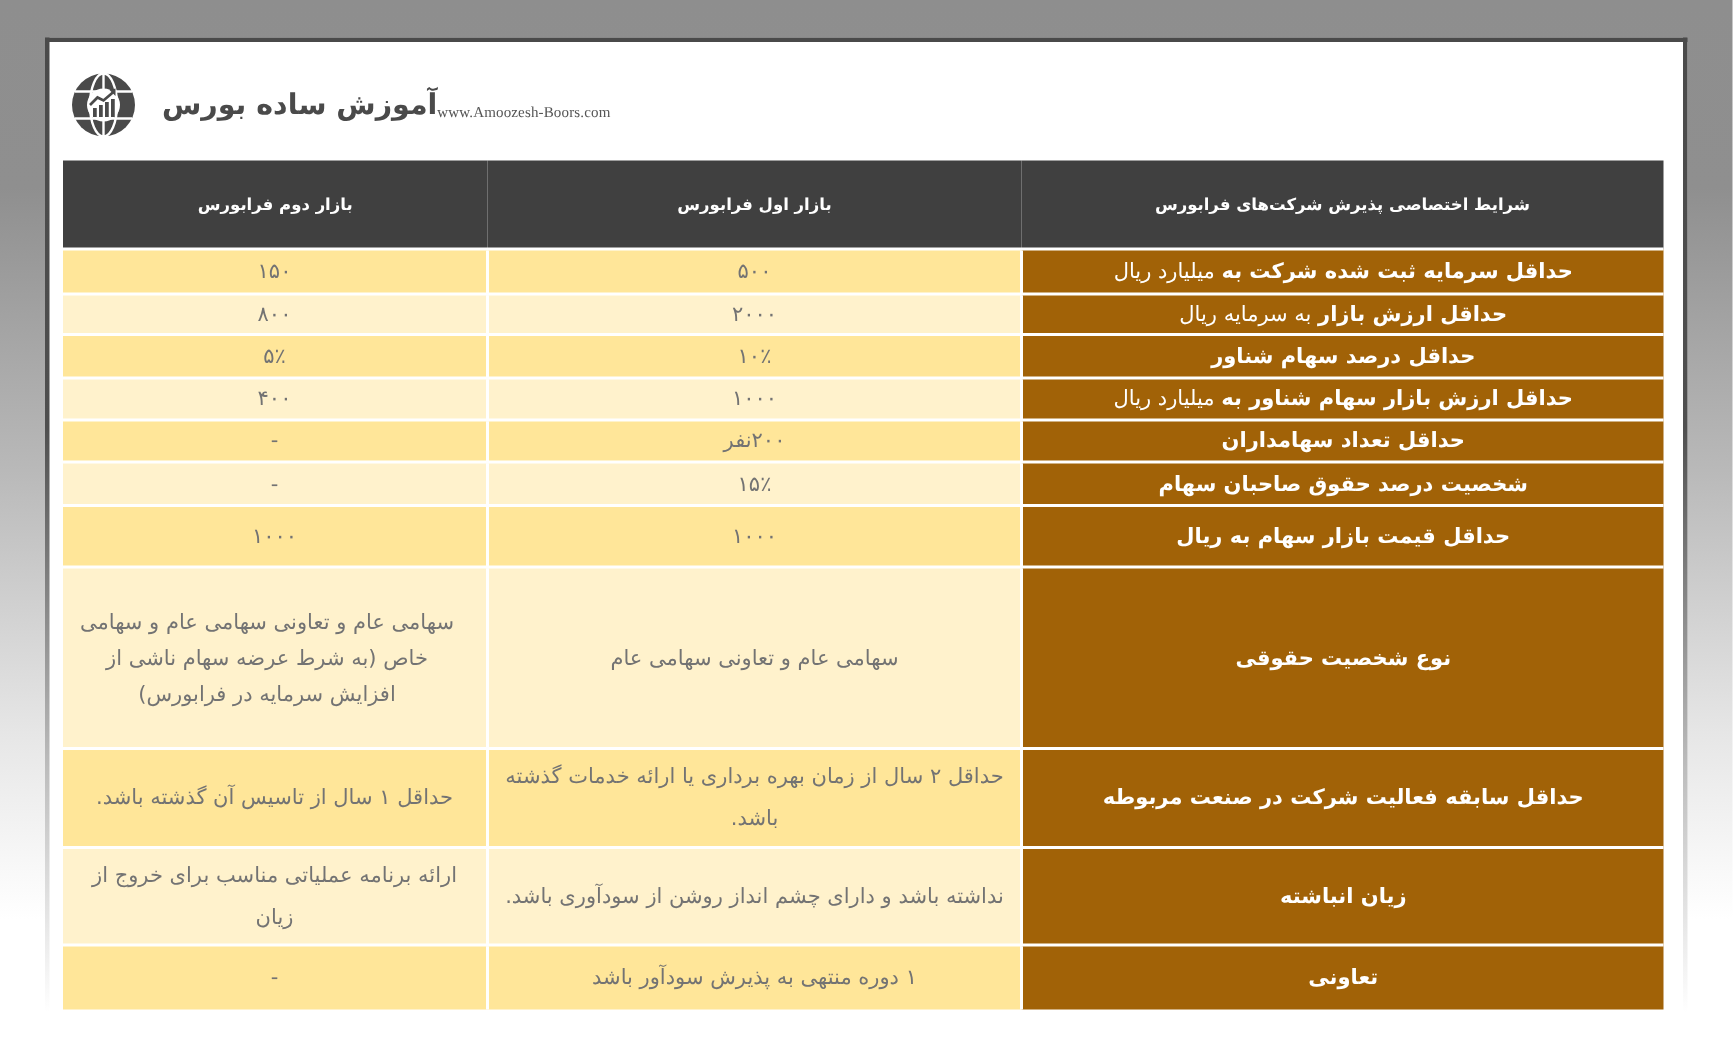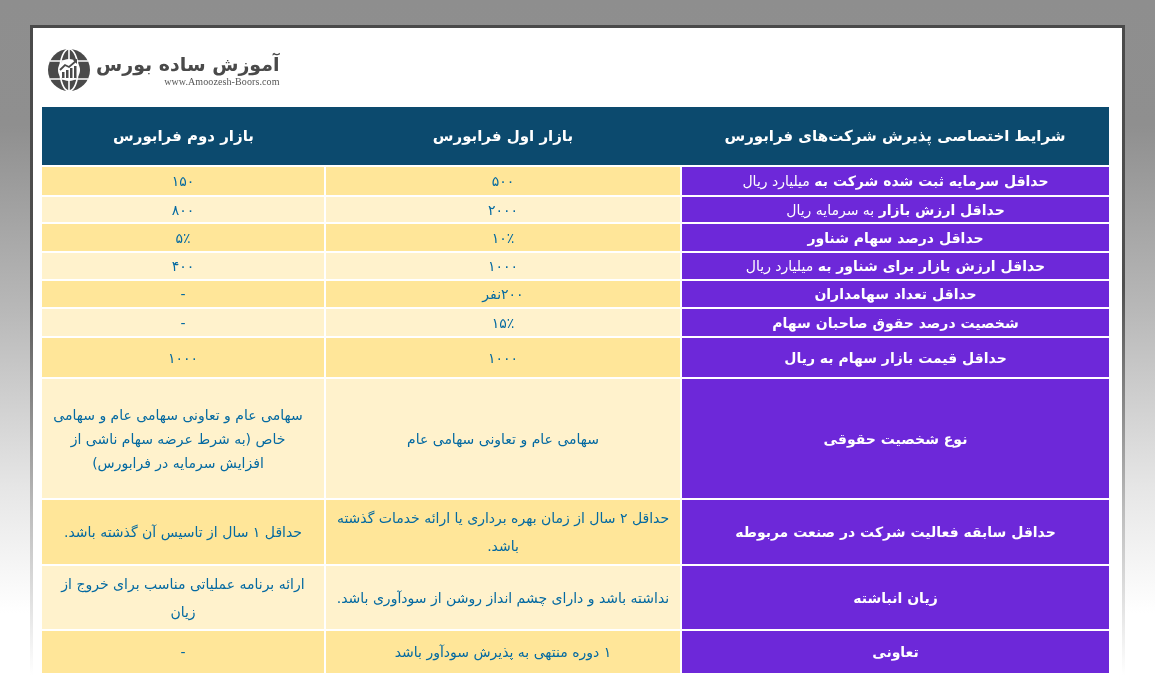--- a/index.html
+++ b/index.html
@@ -42,23 +42,23 @@
       height: 46px;
       display: flex;
       align-items: center;
     }
     .logo-icon {
       width: 44px;
       height: 44px;
       display: block;
     }
     .logo-text {
-      margin-left: 5px;
+      margin-left: 17px;
       display: flex;
-      flex-direction: column;
+      flex-direction: row;
       align-items: flex-end;
     }
     .logo-title {
       direction: rtl;
       font-family: "DejaVu Sans", sans-serif;
       font-weight: bold;
       font-size: 19px;
       line-height: 24px;
       color: #4a4a4a;
       white-space: nowrap;
@@ -79,46 +79,46 @@
       width: 1067px;
       table-layout: fixed;
       border-collapse: collapse;
       direction: rtl;
     }
     table.criteria col.c-label { width: 428px; }
     table.criteria col.c-first { width: 356px; }
     table.criteria col.c-second { width: 283px; }
 
     table.criteria th {
-      background: #0c4a6e;
+      background: #404040;
       color: #ffffff;
       font-weight: bold;
-      font-size: 15px;
+      font-size: 11px;
       height: 58px;
       padding: 0;
       text-align: center;
       vertical-align: middle;
       border: none;
       border-bottom: 2px solid #ffffff;
     }
     table.criteria td {
       padding: 0 10px;
       border: 2px solid #ffffff;
       text-align: center;
       vertical-align: middle;
       font-size: 14px;
-      color: #0369a1;
+      color: #737373;
       line-height: 20px;
     }
     table.criteria tr:last-child td { border-bottom: none; }
     table.criteria td:first-child { border-right: none; }
     table.criteria td:last-child { border-left: none; }
 
     td.label {
-      background: #6d28d9;
+      background: #a16207;
       color: #ffffff !important;
       font-size: 14px;
     }
     td.label .b { font-weight: bold; }
     td.label .l { font-weight: normal; }
 
     tr.dark td.val { background: #FFE699; }
     tr.light td.val { background: #FFF2CC; }
 
     td.wrap-right {
@@ -180,21 +180,21 @@
       <td class="label"><span class="b">حداقل ارزش بازار</span> <span class="l">به سرمایه ریال</span></td>
       <td class="val">۲۰۰۰</td>
       <td class="val">۸۰۰</td>
     </tr>
     <tr class="dark" style="height:29px">
       <td class="label"><span class="b">حداقل درصد سهام شناور</span> <span class="l"></span></td>
       <td class="val">۱۰٪</td>
       <td class="val">۵٪</td>
     </tr>
     <tr class="light" style="height:28px">
-      <td class="label"><span class="b">حداقل ارزش بازار برای شناور به</span> <span class="l">میلیارد ریال</span></td>
+      <td class="label"><span class="b">حداقل ارزش بازار سهام شناور به</span> <span class="l">میلیارد ریال</span></td>
       <td class="val">۱۰۰۰</td>
       <td class="val">۴۰۰</td>
     </tr>
     <tr class="dark" style="height:28px">
       <td class="label"><span class="b">حداقل تعداد سهامداران</span> <span class="l"></span></td>
       <td class="val">۲۰۰نفر</td>
       <td class="val">-</td>
     </tr>
     <tr class="light" style="height:29px">
       <td class="label"><span class="b">شخصیت درصد حقوق صاحبان سهام</span> <span class="l"></span></td>

